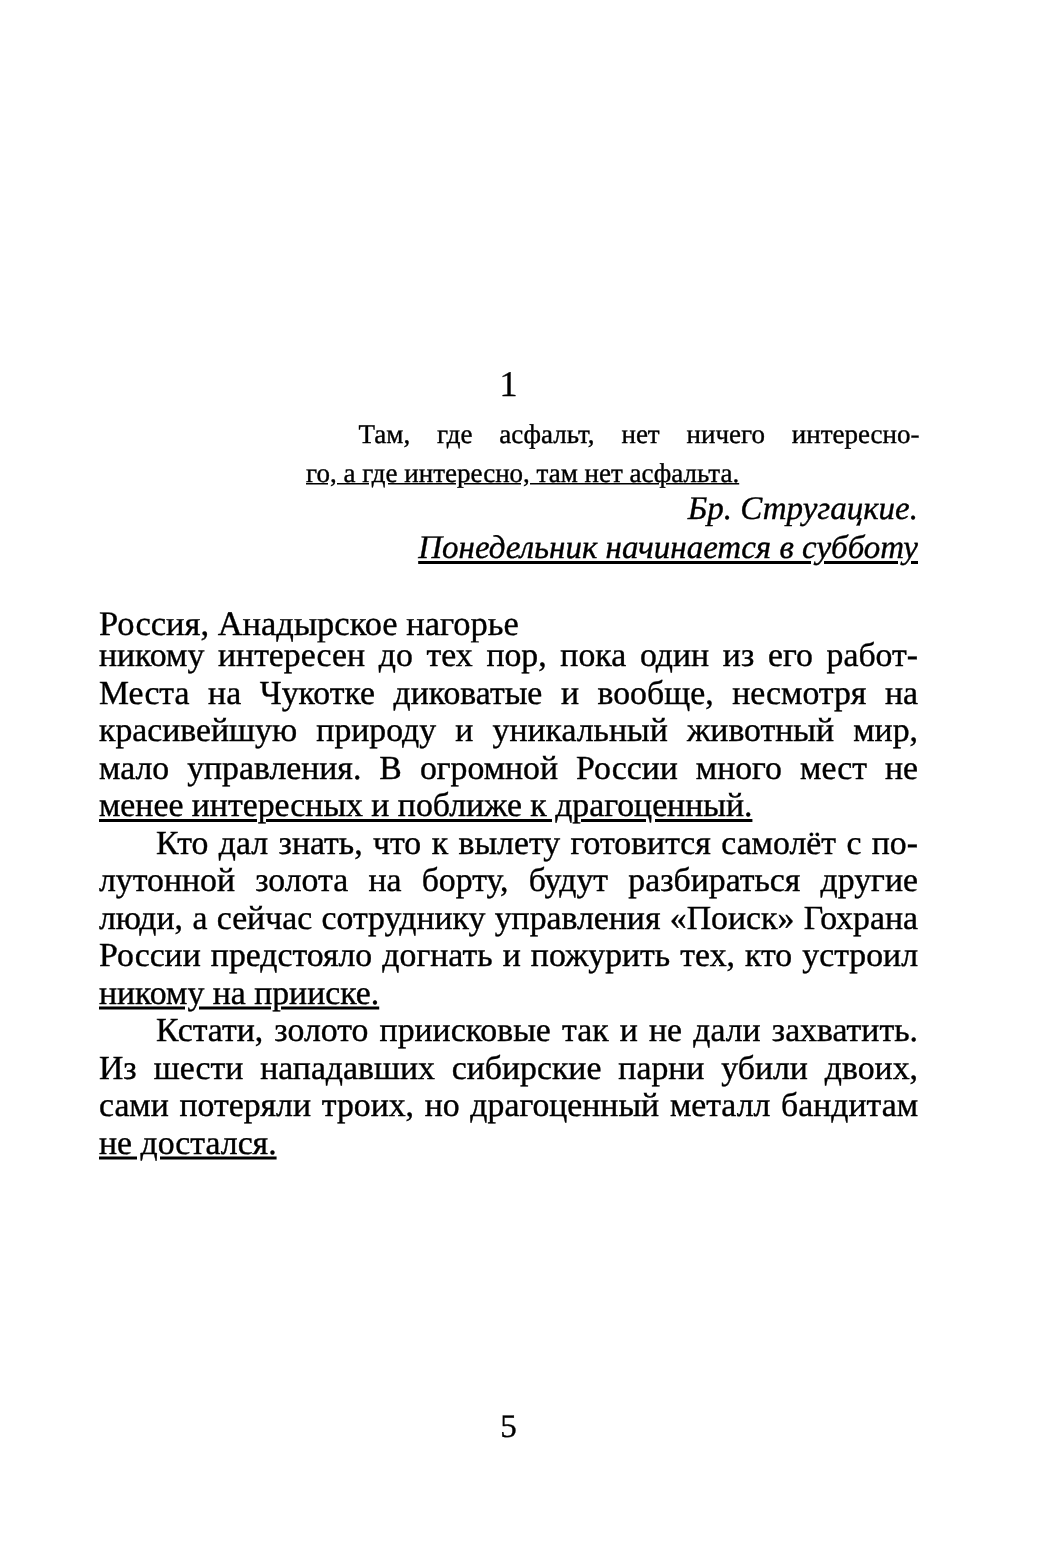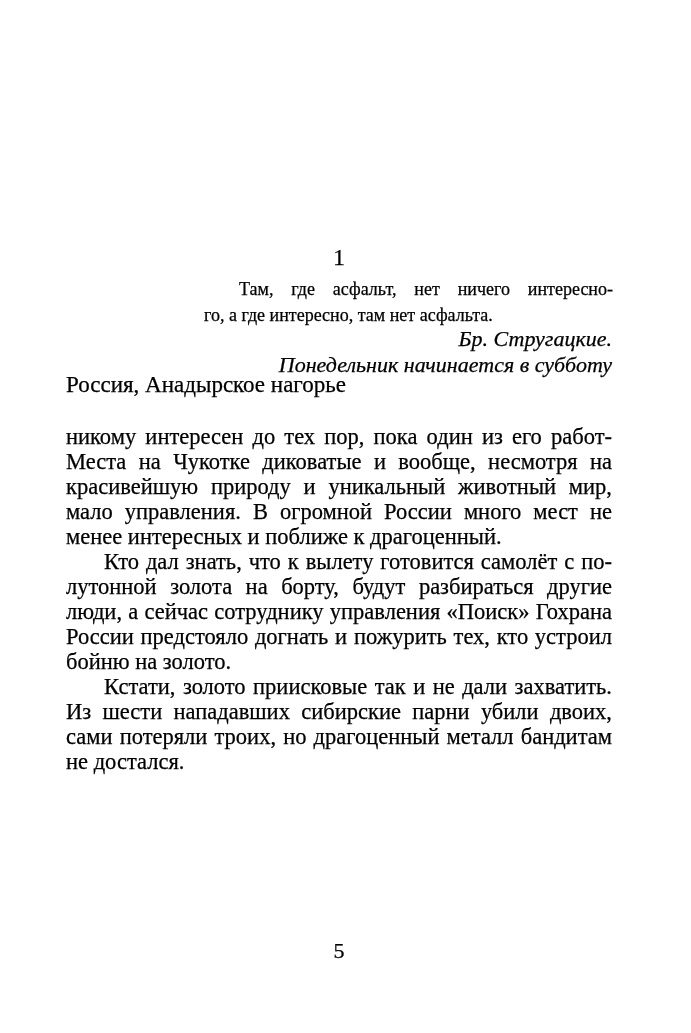--- a/index.html
+++ b/index.html
@@ -38,21 +38,21 @@
     position: absolute;
     top: 326px;
     left: 66px;
     width: 546px;
     font-size: 22px;
     line-height: 26px;
     font-style: italic;
   }
   .section-heading {
     position: absolute;
-    top: 371px;
+    top: 402px;
     left: 66px;
     width: 546px;
     font-size: 23px;
     line-height: 27px;
     text-align: left;
   }
   .body-text {
     position: absolute;
     top: 424px;
     left: 66px;
@@ -70,20 +70,21 @@
     line-height: 26px;
   }
   
   .line {
     text-align: justify;
     text-align-last: justify;
     white-space: normal;
   }
   .line.last {
     text-align-last: left;
+    text-decoration: underline;
   }
   .body-text .paragraph .line.first {
     text-indent: 38px;
   }
   .epigraph .line.first {
     text-indent: 35px;
   }
   .attribution .line,
   .attribution .line.last {
     text-align: left;
@@ -114,21 +115,21 @@
         <div class="line">Места на Чукотке диковатые и вообще, несмотря на</div>
         <div class="line">красивейшую природу и уникальный животный мир,</div>
         <div class="line">мало управления. В огромной России много мест не</div>
         <div class="line last">менее интересных и поближе к драгоценный.</div>
       </div>
       <div class="paragraph">
         <div class="line first">Кто дал знать, что к вылету готовится самолёт с по-</div>
         <div class="line">лутонной золота на борту, будут разбираться другие</div>
         <div class="line">люди, а сейчас сотруднику управления «Поиск» Гохрана</div>
         <div class="line">России предстояло догнать и пожурить тех, кто устроил</div>
-        <div class="line last">бойню на золото.</div>
+        <div class="line last">никому на прииске.</div>
       </div>
       <div class="paragraph">
         <div class="line first">Кстати, золото приисковые так и не дали захватить.</div>
         <div class="line">Из шести нападавших сибирские парни убили двоих,</div>
         <div class="line">сами потеряли троих, но драгоценный металл бандитам</div>
         <div class="line last">не достался.</div>
       </div>
     </div>
 
   <div class="page-num">5</div>

